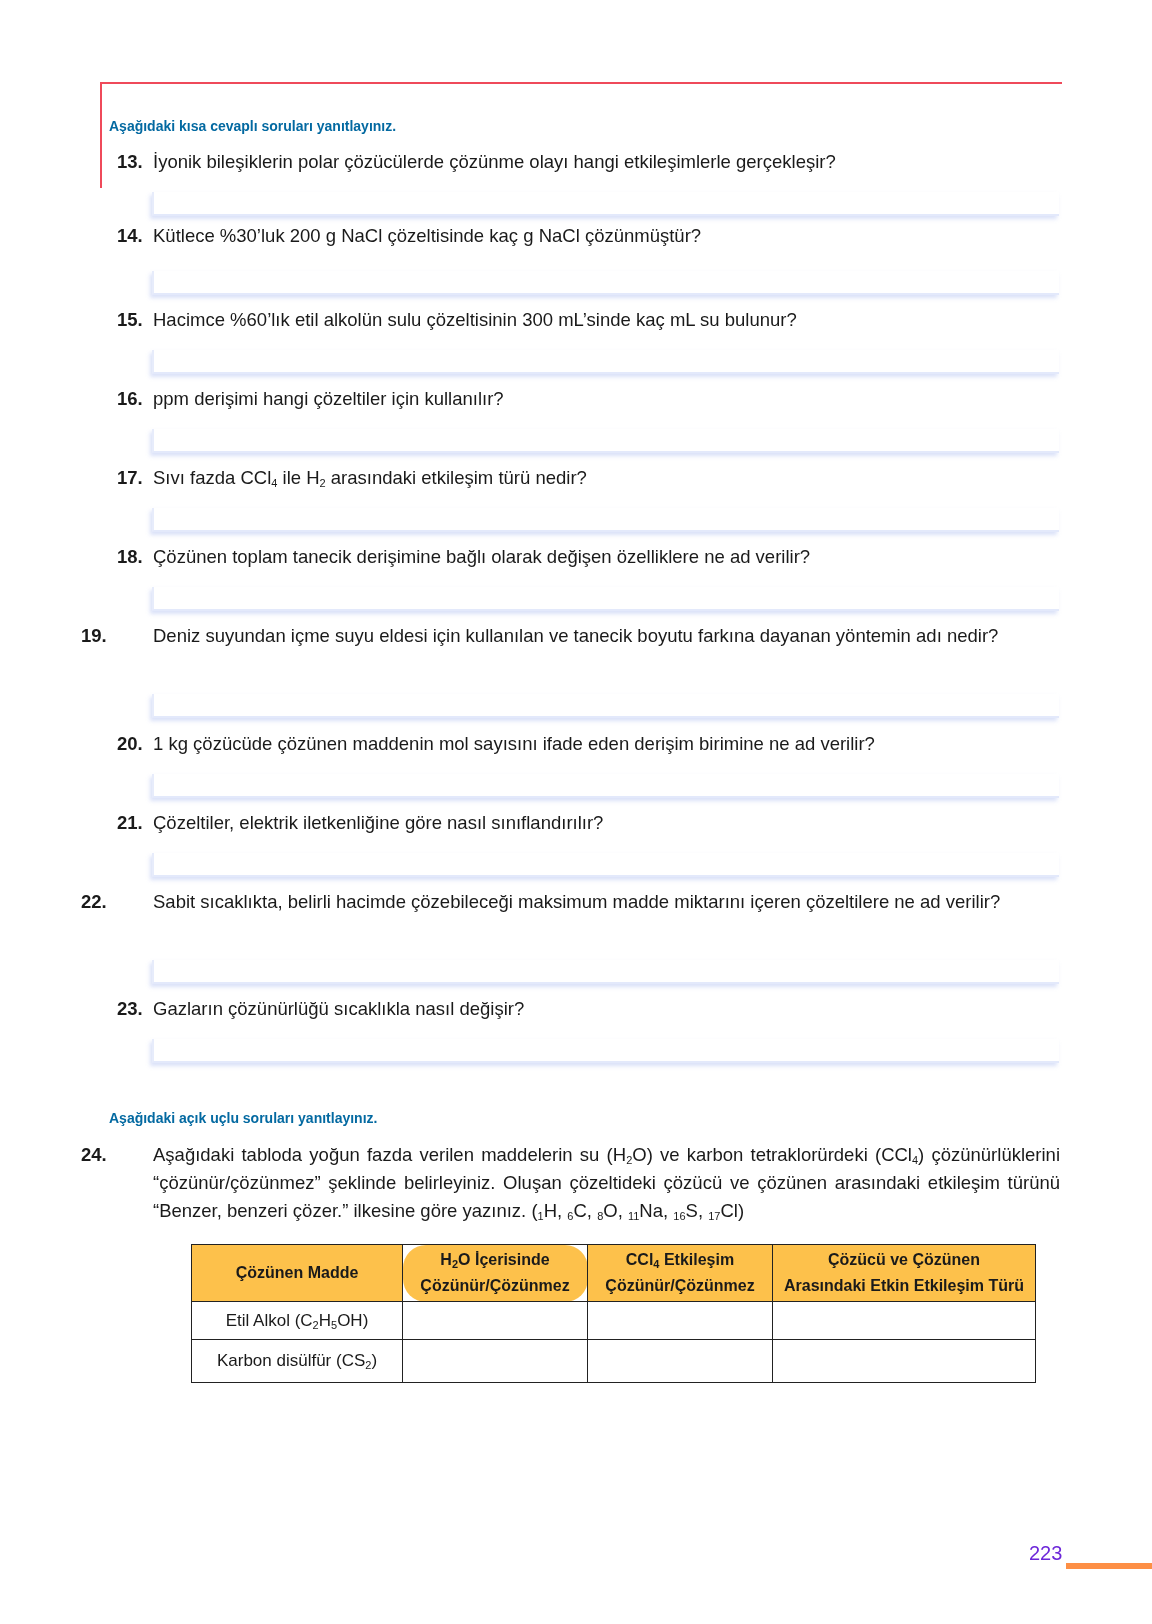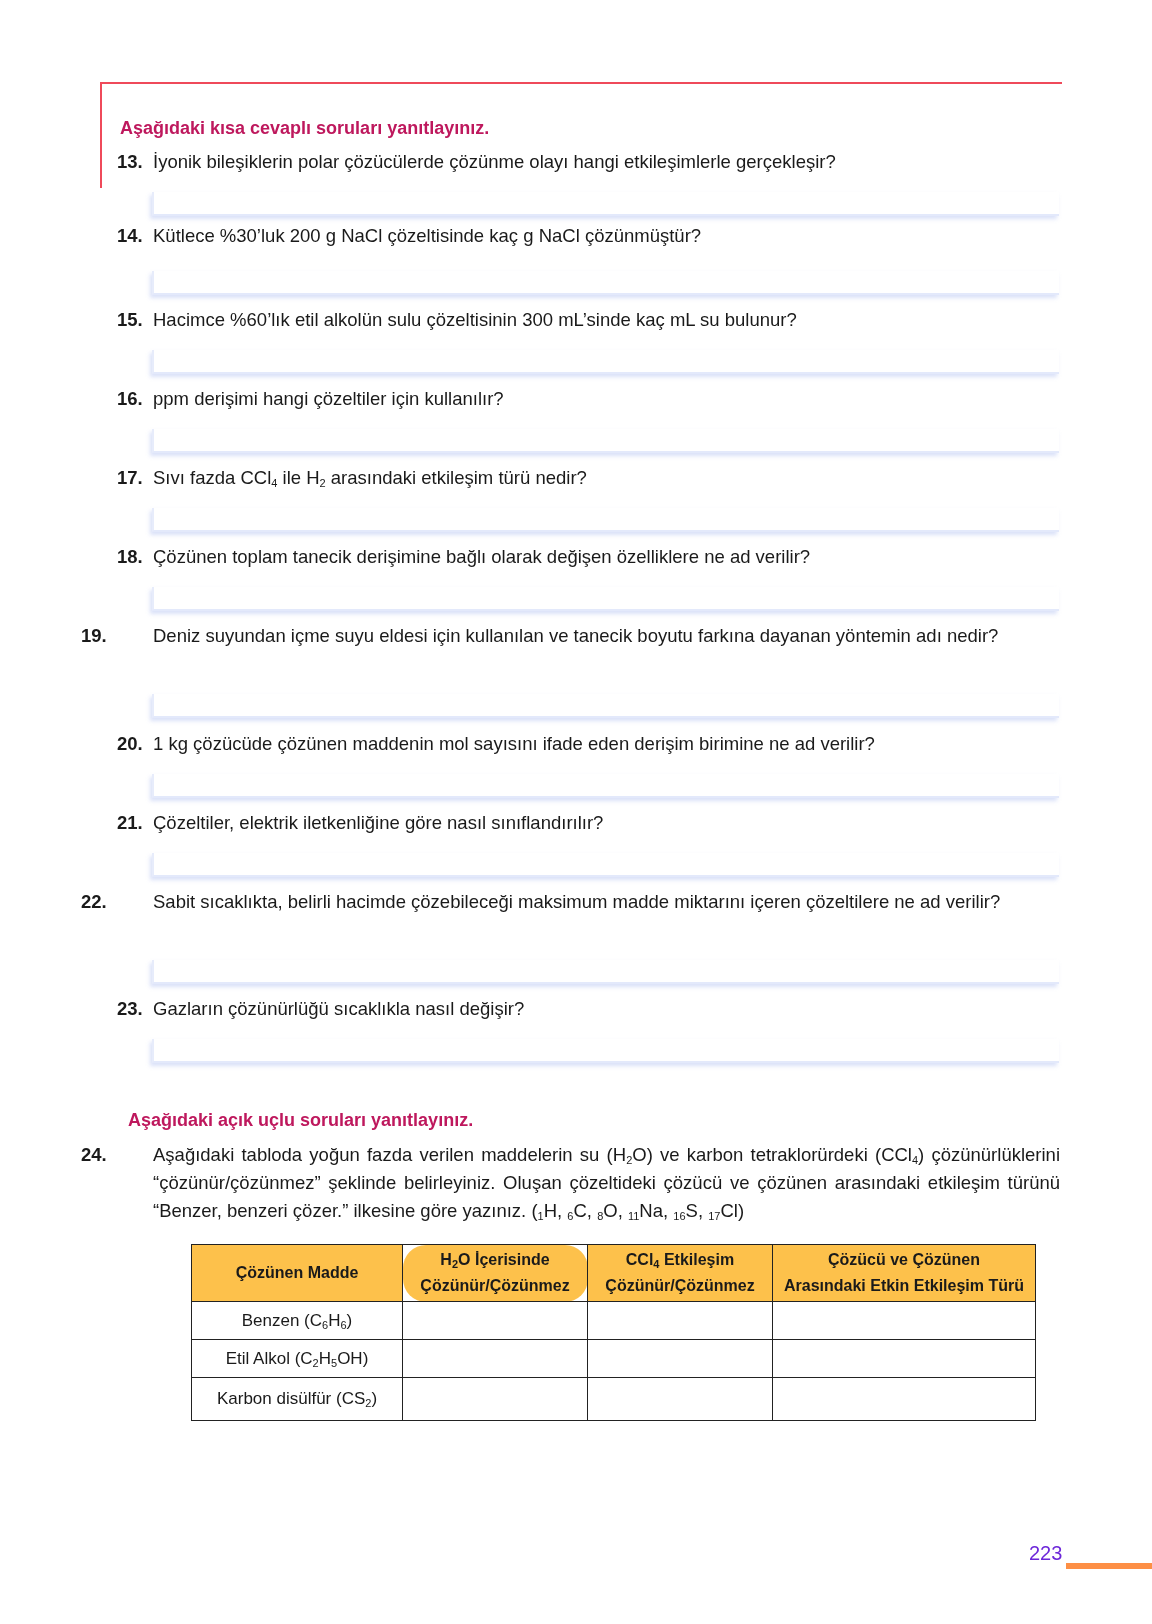--- a/index.html
+++ b/index.html
@@ -7,21 +7,21 @@
     width: 1152px; height: 1624px; position: relative; background: #ffffff;
     font-family: "Liberation Sans", sans-serif; color: #1a1a1a; overflow: hidden;
   }
   .red-frame-top {
     position: absolute; left: 100px; top: 82px; width: 962px; height: 2px; background: #ef4a5a;
   }
   .red-frame-left {
     position: absolute; left: 100px; top: 82px; width: 2px; height: 106px; background: #ef4a5a;
   }
   .section-heading {
-    position: absolute; left: 120px; font-weight: bold; font-size: 18px; color: #be185d;
+    position: absolute; left: 109px; font-weight: bold; font-size: 14px; color: #0369a1;
   }
   .q {
     position: absolute; left: 117px; width: 940px; font-size: 18.5px; line-height: 28px;
   }
   .q .num { font-weight: bold; display: inline-block; width: 36px; }
   .q .text { display: inline; }
   .q.wrap { padding-left: 36px; text-indent: -36px; text-align: justify; }
   sub { font-size: 11px; vertical-align: -3px; line-height: 0; }
   .answer-box {
     position: absolute; left: 152px; width: 905px; height: 22px; background: #fff;
@@ -103,42 +103,36 @@
 <div class="q wrap" style="top:888px; width:907px;">
   <span class="num">22.</span><span class="text">Sabit sıcaklıkta, belirli hacimde çözebileceği maksimum madde miktarını içeren çözeltilere ne ad verilir?</span>
 </div>
 <div class="answer-box" style="top:960px;"></div>
 
 <div class="q" style="top:995px;">
   <span class="num">23.</span><span class="text">Gazların çözünürlüğü sıcaklıkla nasıl değişir?</span>
 </div>
 <div class="answer-box" style="top:1039px;"></div>
 
-<div class="section-heading" style="top:1110px;margin-left:8px;">Aşağıdaki açık uçlu soruları yanıtlayınız.</div>
+<div class="section-heading" style="top:1110px;">Aşağıdaki açık uçlu soruları yanıtlayınız.</div>
 
 <div class="q wrap" style="top:1141px; width:907px;">
   <span class="num">24.</span><span class="text"><span>Aşağıdaki tabloda yoğun fazda verilen maddelerin su (H</span><sub>2</sub><span>O) ve karbon tetraklorürdeki (CCl</span><sub>4</sub><span>) çözünürlüklerini “çözünür/çözünmez” şeklinde belirleyiniz. Oluşan çözeltideki çözücü ve çözünen arasındaki etkileşim türünü “Benzer, benzeri çözer.” ilkesine göre yazınız. (</span><sub>1</sub><span>H</span>, <sub>6</sub><span>C</span>, <sub>8</sub><span>O</span>, <sub>11</sub><span>Na</span>, <sub>16</sub><span>S</span>, <sub>17</sub><span>Cl</span>)</span>
 </div>
 
 <table class="sol">
   <thead>
     <tr>
       <th class="c1">Çözünen Madde</th>
       <th class="c2"><span>H</span><sub>2</sub><span>O İçerisinde</span><br><span>Çözünür/Çözünmez</span></th>
       <th class="c3"><span>CCl</span><sub>4</sub><span> Etkileşim</span><br><span>Çözünür/Çözünmez</span></th>
       <th class="c4"><span>Çözücü ve Çözünen</span><br><span>Arasındaki Etkin Etkileşim Türü</span></th>
     </tr>
   </thead>
   <tbody>
-    <tr>
-      <td><span>Benzen (C</span><sub>6</sub><span>H</span><sub>6</sub><span>)</span></td>
-      <td></td>
-      <td></td>
-      <td></td>
-    </tr>
     <tr>
       <td><span>Etil Alkol (C</span><sub>2</sub><span>H</span><sub>5</sub><span>OH)</span></td>
       <td></td>
       <td></td>
       <td></td>
     </tr>
     <tr>
       <td style="height:42px;"><span>Karbon disülfür (CS</span><sub>2</sub><span>)</span></td>
       <td></td>
       <td></td>

